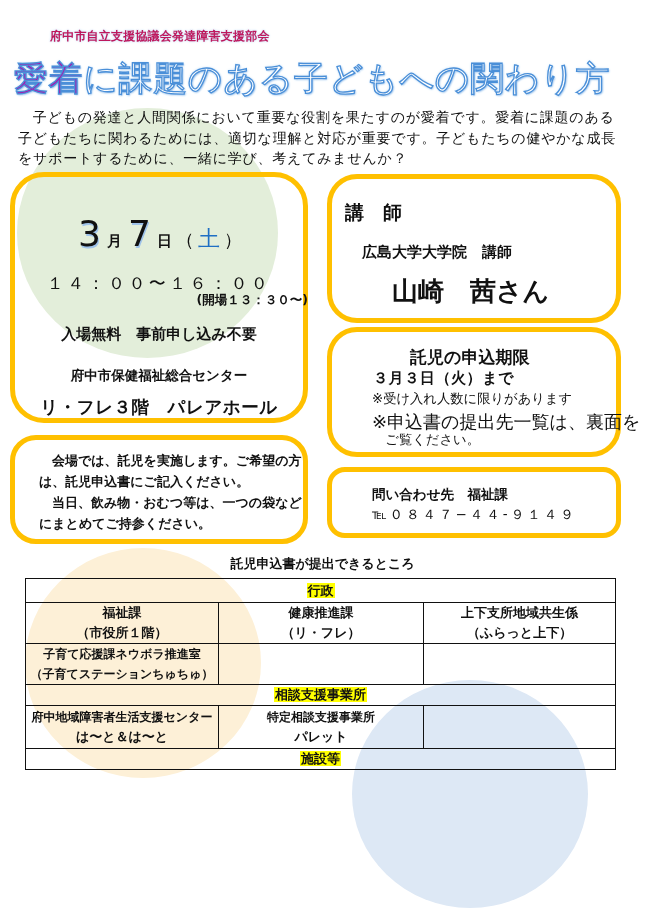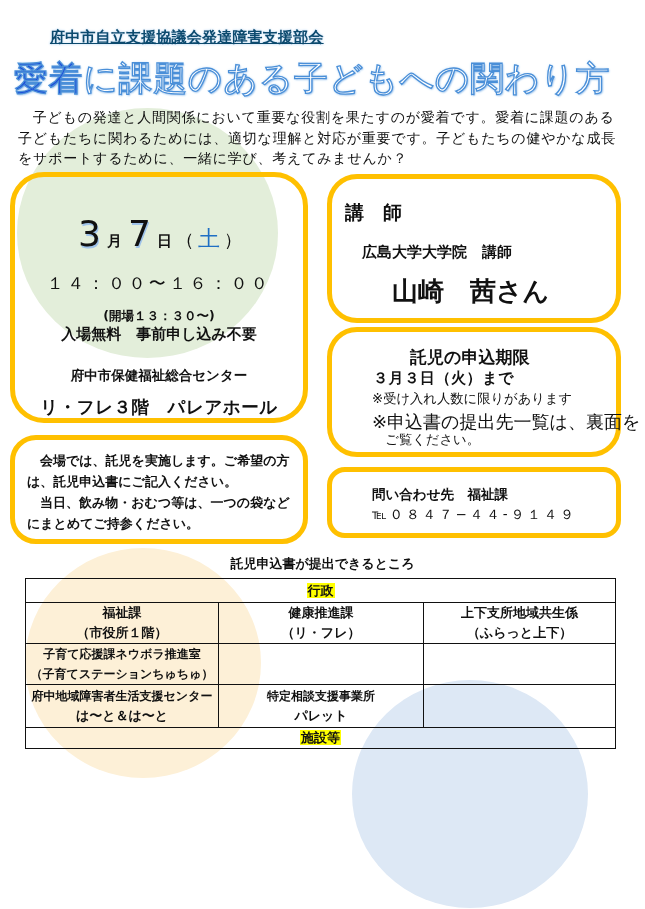--- a/index.html
+++ b/index.html
@@ -9,32 +9,31 @@
     font-family: "DejaVu Sans", "Liberation Sans", sans-serif;
     color: #111;
   }
   .abs { position: absolute; }
   .circle { position: absolute; border-radius: 50%; z-index: 0; }
   #c-green  { left: 17px;  top: 108px; width: 261px; height: 250px; background: #e3eeda; }
   #c-orange { left: 25px;  top: 548px; width: 236px; height: 230px; background: #fdf0d7; }
   #c-blue   { left: 352px; top: 680px; width: 236px; height: 228px; background: #dde8f5; }
 
   .org {
-    left: 50px; top: 28px; font-size: 15px; font-weight: bold; color: #0c4a6e;
+    left: 50px; top: 28px; font-size: 12px; font-weight: bold; color: #be185d;
     letter-spacing: 0.2px; white-space: nowrap; z-index: 2;
     text-shadow: 0 0 2px #cfe3f7, 0 0 3px #cfe3f7;
-    text-decoration: underline;
   }
   .title {
     left: 14px; top: 56px; font-size: 34px; white-space: nowrap; z-index: 2;
     letter-spacing: 0.6px; color: #ffffff;
     -webkit-text-stroke: 1.3px #4a8fd8;
     text-shadow: 0 0 3px #a9cdf0, 1px 1px 2px #7fb1e6;
   }
-  .title .hl { color: #1d4ed8; }
+  .title .hl { color: #a21caf; }
 
   .intro { left: 18px; top: 107px; width: 600px; font-size: 14px; line-height: 20.5px;
     letter-spacing: 0.75px; z-index: 2; white-space: nowrap; }
 
   .box {
     position: absolute; border: 5px solid #ffc000; border-radius: 34px;
     box-sizing: border-box; z-index: 1; background: transparent;
   }
   #box-event   { left: 10px;  top: 172px; width: 298px; height: 251px; }
   #box-lect    { left: 327px; top: 174px; width: 294px; height: 149px; border-radius: 30px; }
@@ -46,40 +45,40 @@
   .center-ev { left: 10px; width: 298px; text-align: center; margin-top: 8px; }
 
   .date { top: 205px; font-size: 15px; }
   .date .big { font-size: 36px; font-weight: normal; color: #111;
     text-shadow: 1px 2px 0 #9fc3ea; margin: 0 6px; }
   .date .unit { font-size: 15px; font-weight: bold; }
   .date .paren { font-size: 18px; font-weight: normal; margin: 0 4px; }
   .date .wd { font-size: 22px; font-weight: normal; color: #1f6fc4; }
 
   .time { top: 264px; font-size: 17px; font-weight: normal; letter-spacing: 3.4px; }
-  .doors { top: 300px; font-size: 12.5px; }
+  .doors { top: 284px; font-size: 12.5px; text-align: right; }
   .admission { top: 317px; font-size: 15px; }
   .venue { top: 359px; font-size: 13.5px; }
   .hall { top: 387px; font-size: 17.5px; letter-spacing: 0.5px; }
 
   .lect-h { left: 345px; top: 200px; font-size: 19px; }
   .lect-aff { left: 362px; top: 243px; font-size: 15px; }
   .lect-name { left: 392px; top: 274px; font-size: 26px; }
 
   .dead-h { left: 410px; top: 346px; font-size: 17px; }
   .dead-date { left: 373px; top: 369px; font-size: 15px; letter-spacing: 0.6px; }
   .dead-n1 { left: 372px; top: 390px; font-size: 13.3px; font-weight: normal; }
   .dead-n2 { left: 372px; top: 410px; font-size: 18px; font-weight: normal; }
   .dead-n3 { left: 372px; top: 431px; font-size: 13.3px; font-weight: normal; }
 
   .ct-1 { left: 372px; top: 486px; font-size: 13.5px; }
   .ct-2 { left: 372px; top: 506px; font-size: 13.5px; letter-spacing: 3px; font-weight: normal; }
 
   .note { left: 27px; top: 450px; width: 275px; font-size: 13px; line-height: 21px; white-space: normal; }
-  .note div { white-space: nowrap; }
+  .note div { white-space: nowrap; margin-left: 12px; }
 
   .tbl-title { left: 0; width: 645px; top: 555px; text-align: center; font-size: 13px; }
 
   table.places {
     position: absolute; left: 25px; top: 578px; width: 590px; z-index: 3;
     border-collapse: collapse; table-layout: fixed; background: transparent;
   }
   table.places td {
     border: 1.5px solid #111; text-align: center; vertical-align: middle;
     padding: 0; font-size: 13px; font-weight: bold; line-height: 20px; overflow: hidden;
@@ -167,20 +166,23 @@
         </td>
   </tr>
   <tr style="height:41px">
     <td>
           <span class="cell-line sm">子育て応援課ネウボラ推進室</span>
           <span class="cell-line sm">（子育てステーションちゅちゅ）</span>
         </td>
     <td></td>
     <td></td>
   </tr>
+  <tr style="height:20px">
+    <td class="sec" colspan="3"><span>相談支援事業所</span></td>
+  </tr>
   <tr style="height:43px">
     <td>
           <span class="cell-line sm">府中地域障害者生活支援センター</span>
           <span class="cell-line">は〜と＆は〜と</span>
         </td>
     <td>
           <span class="cell-line sm">特定相談支援事業所</span>
           <span class="cell-line">パレット</span>
         </td>
     <td></td>

